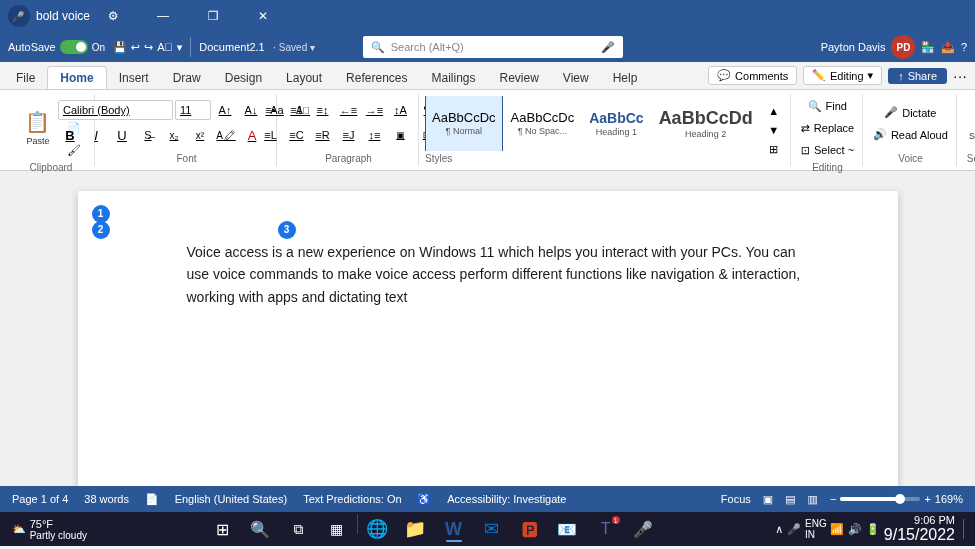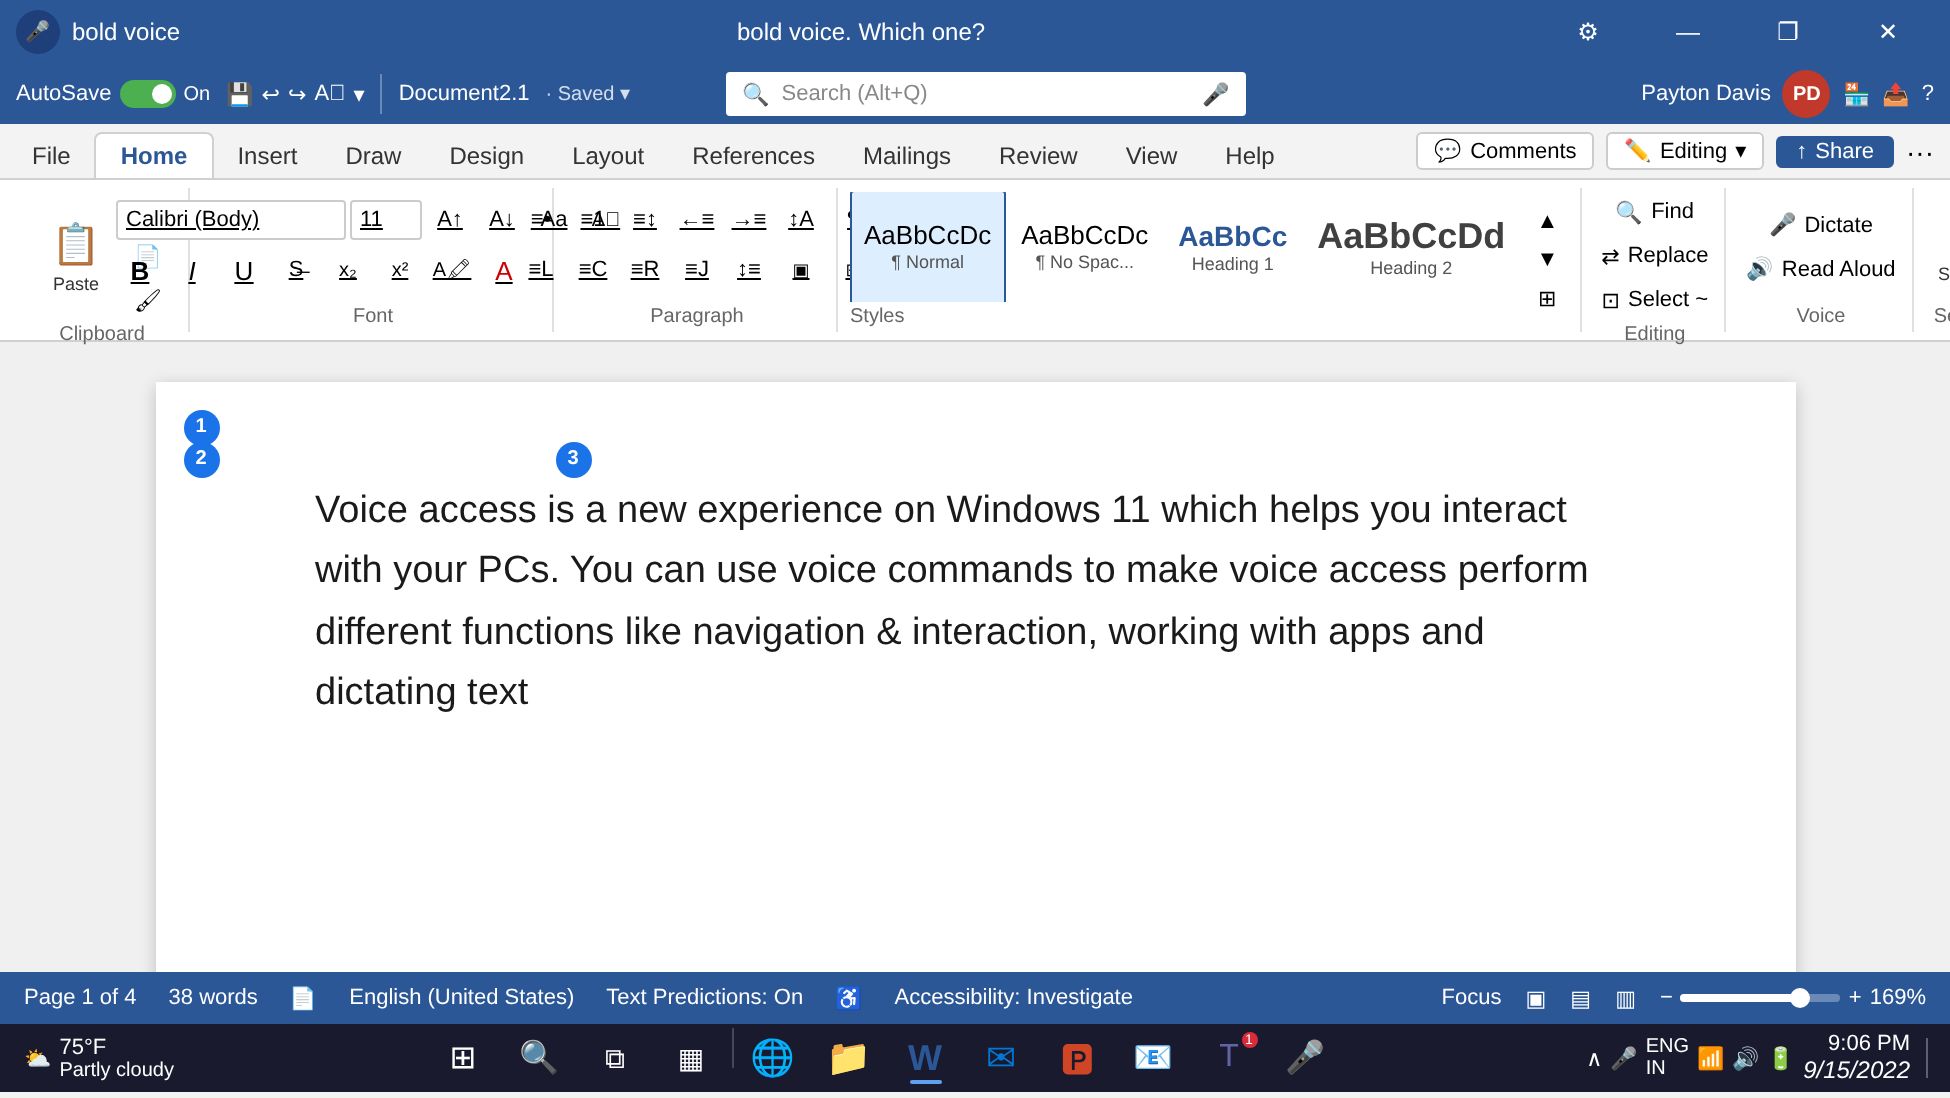--- a/index.html
+++ b/index.html
@@ -158,23 +158,20 @@
       color: white; font-size: 10px; font-weight: bold;
     }
   </style>
 </head>
 <body>
 
 <div class="title-bar">
   <div class="title-bar-left">
     <div class="mic-icon">🎤</div>
     <span style="font-size:12px;">bold voice</span>
-  </div>
-  <div class="title-bar-center">
-    <span>bold voice. Which one?</span>
   </div>
   <div class="title-bar-right">
     <div class="win-btn">⚙</div>
     <div class="win-btn">—</div>
     <div class="win-btn">❐</div>
     <div class="win-btn win-btn-close">✕</div>
   </div>
 </div>
 
 <div class="toolbar-row1">
@@ -369,21 +366,21 @@
 
     <div style="position:absolute; top:14px; left:14px;">
       <div class="number-badge">1</div>
     </div>
     <div style="position:absolute; top:30px; left:14px;">
       <div class="number-badge">2</div>
     </div>
     <div style="position:absolute; top:30px; left:200px;">
       <div class="number-badge">3</div>
     </div>
-    <p style="font-size:19px; line-height:1.6; color:#1a1a1a;">Voice access is a new experience on Windows 11 which helps you interact with your PCs. You can use voice commands to make voice access perform different functions like navigation &amp; interaction, working with apps and dictating text</p>
+    <p style="font-size:14px; line-height:1.6; color:#1a1a1a;margin-left:29px;">Voice access is a new experience on Windows 11 which helps you interact with your PCs. You can use voice commands to make voice access perform different functions like navigation &amp; interaction, working with apps and dictating text</p>
   </div>
 </div>
 
 <div class="status-bar">
   <span>Page 1 of 4</span>
   <span>38 words</span>
   <span>📄</span>
   <span>English (United States)</span>
   <span>Text Predictions: On</span>
   <span>♿</span>
@@ -433,17 +430,17 @@
   </div>
   <div class="taskbar-right">
     <span style="cursor:pointer; color:white;">∧</span>
     <span style="cursor:pointer; color:white;">🎤</span>
     <span style="font-size:10px; color:white;">ENG<br>IN</span>
     <span style="cursor:pointer; color:white;">📶</span>
     <span style="cursor:pointer; color:white;">🔊</span>
     <span style="color:white;">🔋</span>
     <div class="taskbar-time" style="cursor:pointer;">
       <div>9:06 PM</div>
-      <div style="font-size:12px;font-style:italic;">9/15/2022</div>
+      <div style="font-size:16px;">9/15/2022</div>
     </div>
     <span style="cursor:pointer; width:4px; height:20px; border-left:1px solid rgba(255,255,255,0.3); margin-left:4px;"></span>
   </div>
 </div>
 
 </body></html>

